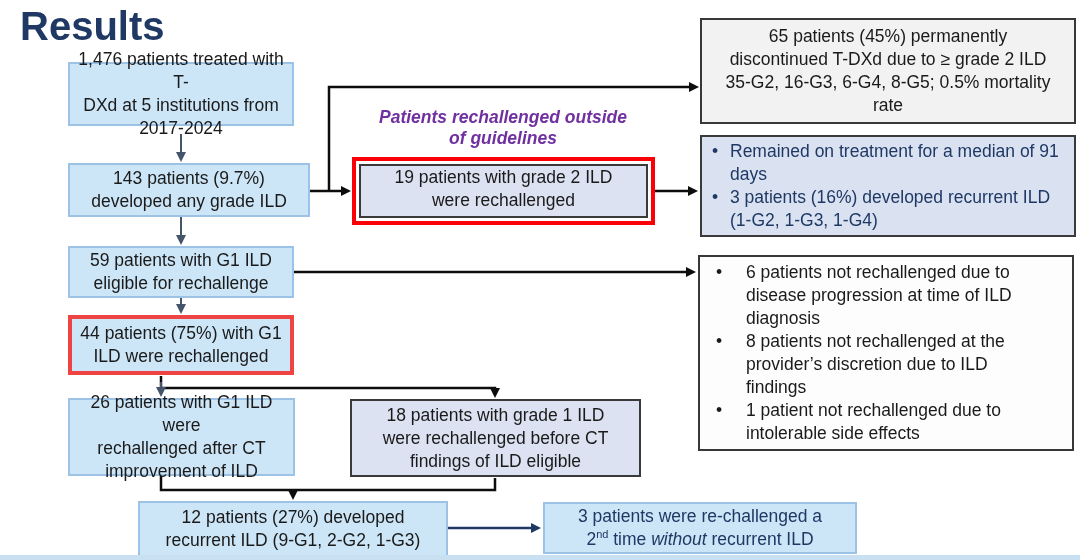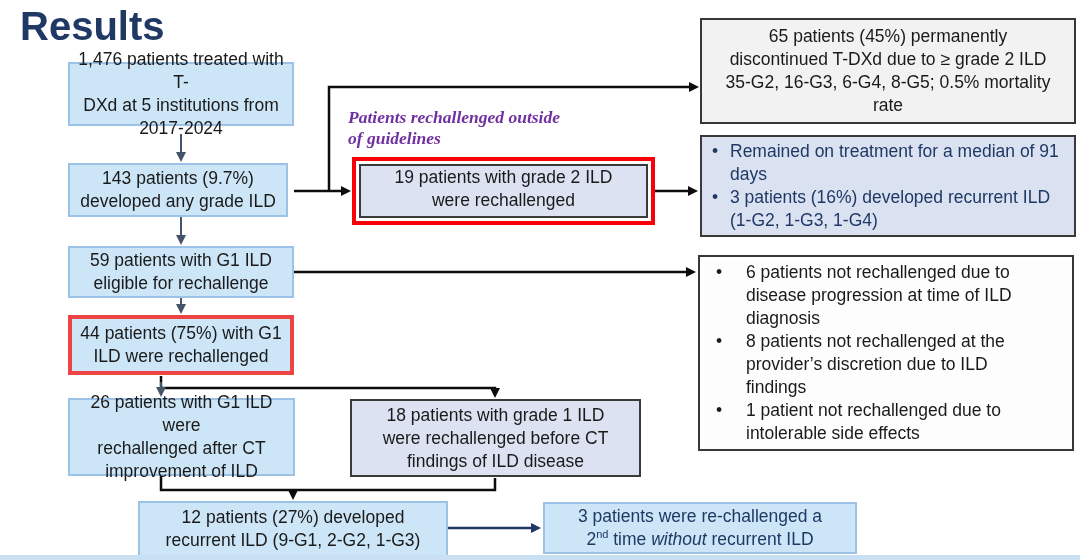--- a/index.html
+++ b/index.html
@@ -27,24 +27,23 @@
     position:absolute;box-sizing:border-box;border:4px solid #fb0006;
     padding:3px;background:#ffffff;
   }
   .redwrap .inner{
     box-sizing:border-box;width:100%;height:100%;
     display:flex;flex-direction:column;justify-content:flex-start;
     text-align:center;font-size:17.5px;line-height:23px;
     background:#dce2f1;border:2px solid #3a3a3a;
   }
   .note{
-    position:absolute;text-align:left;
+    position:absolute;text-align:center;
     font-size:17.5px;line-height:21px;font-weight:700;font-style:italic;
     color:#7030a0;
-    font-family:Liberation Serif, serif;
   }
   .navytext{color:#1f3864;}
   .bullets{justify-content:center;text-align:left;}
   .bul{display:flex;align-items:flex-start;text-align:left;}
   .bul .b{flex:none;}
   .bul .t{flex:1;}
   .lavpad{padding:4px 8px 4px 10px;}
   .lavpad .b{width:18px;}
   .whitepad{padding:8px 10px 8px 16px;}
   .whitepad .b{width:30px;}
@@ -95,21 +94,21 @@
       <path d="M448,528 H532" marker-end="url(#ah-navy)"></path>
     </g>
   </svg>
 
   <div class="box blue" style="left:68px;top:62px;width:226px;height:64px;">
     <div>1,476 patients treated with T-</div>
     <div>DXd at 5 institutions from</div>
     <div>2017-2024</div>
   </div>
 
-  <div class="box blue" style="left:68px;top:163px;width:220px;height:54px;">
+  <div class="box blue" style="left:68px;top:163px;width:242px;height:54px;">
     <div>143 patients (9.7%)</div>
     <div>developed any grade ILD</div>
   </div>
 
   <div class="box blue" style="left:68px;top:246px;width:226px;height:52px;">
     <div>59 patients with G1 ILD</div>
     <div>eligible for rechallenge</div>
   </div>
 
   <div class="box blue redborder" style="left:68px;top:315px;width:226px;height:60px;">
@@ -131,21 +130,21 @@
   <div class="redwrap" style="left:352px;top:157px;width:303px;height:68px;">
     <div class="inner">
       <div>19 patients with grade 2 ILD</div>
       <div>were rechallenged</div>
     </div>
   </div>
 
   <div class="box lav" style="left:350px;top:399px;width:291px;height:78px;">
     <div>18 patients with grade 1 ILD</div>
     <div>were rechallenged before CT</div>
-    <div>findings of ILD disease</div>
+    <div>findings of ILD eligible</div>
   </div>
 
   <div class="box blue" style="left:138px;top:501px;width:310px;height:56px;">
     <div>12 patients (27%) developed</div>
     <div>recurrent ILD (9-G1, 2-G2, 1-G3)</div>
   </div>
 
   <div class="box blue navytext" style="left:543px;top:502px;width:314px;height:52px;">
     <div>3 patients were re-challenged a</div>
     <div><span>2</span><span class="sup">nd</span><span> time </span><span class="ital">without</span><span> recurrent ILD</span></div>

